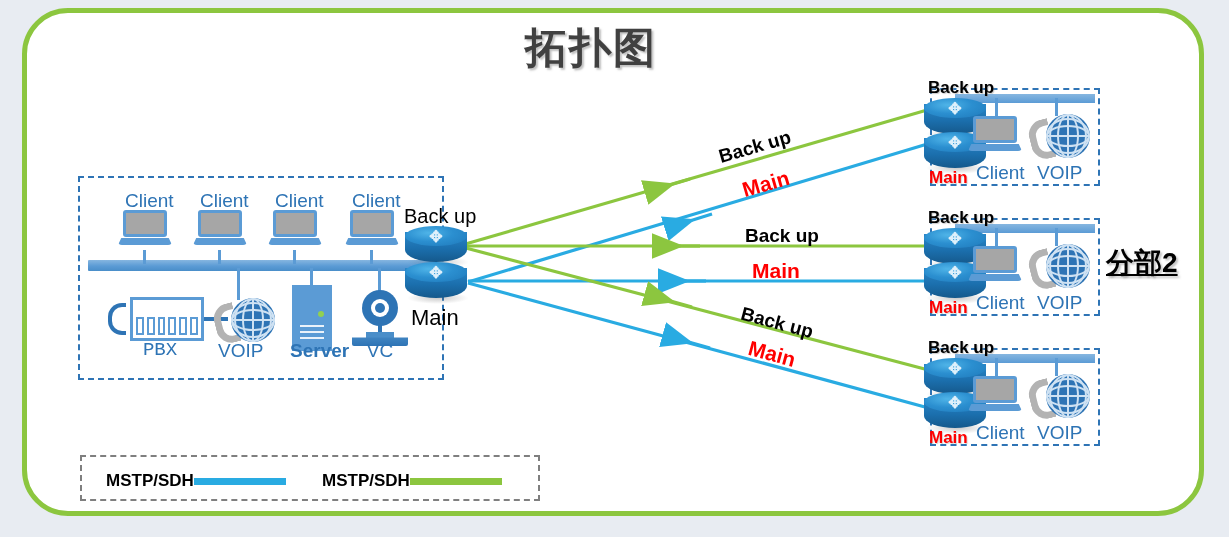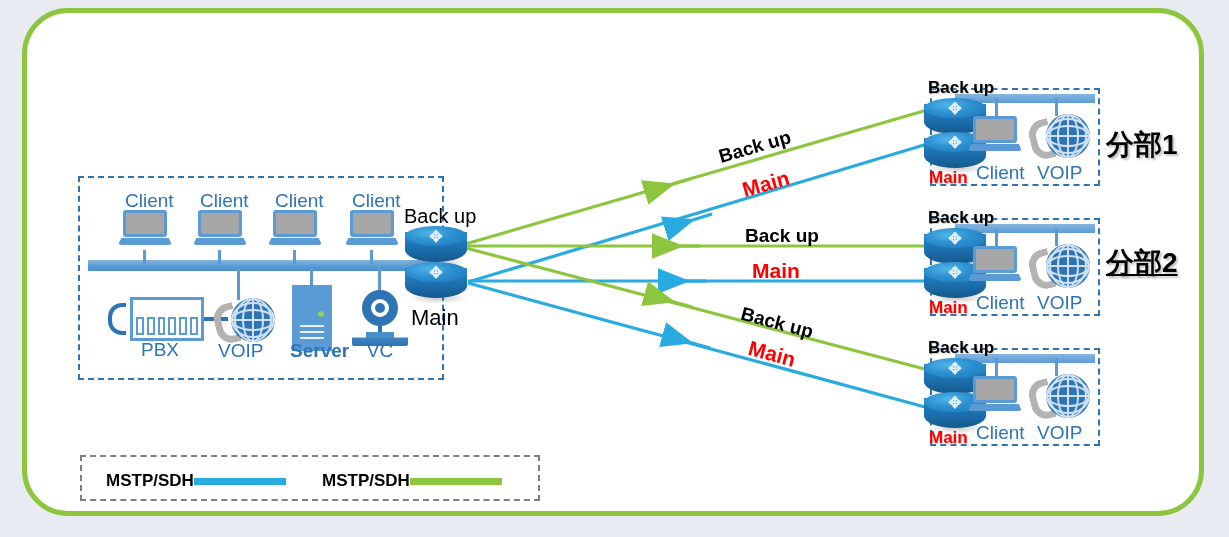--- a/index.html
+++ b/index.html
@@ -297,20 +297,21 @@
       <path d="M462,247 L936,372" stroke="#8CC63F" stroke-width="3.2" fill="none"></path>
       <path d="M692,307 L660,298" stroke="#8CC63F" stroke-width="3.2" fill="none" marker-end="url(#arrGreen)"></path>
     </g>
 
     <g>
       <path d="M468,283 L936,410" stroke="#29ABE2" stroke-width="3.2" fill="none"></path>
       <path d="M710,348 L678,339" stroke="#29ABE2" stroke-width="3.2" fill="none" marker-end="url(#arrBlue)"></path>
     </g>
   </svg>
 
+  <div class="abs" id="title">拓扑图</div>
 
   <div class="abs" id="hq-box"></div>
   <div class="abs" id="hq-bus"></div>
 
   <div class="abs" style="left:110px; top:192px;">
     <div class="abs laptop" style="left:8px; top:18px;">
       <div class="screen"></div>
         <div class="base"></div>
     </div>
     <div class="abs cap cap-wrap" style="left:15px; top:-1px;">Client</div>
@@ -349,21 +350,21 @@
     <div class="rack">
       <div class="bar"></div>
         <div class="bar"></div>
         <div class="bar"></div>
       <div class="bar"></div>
         <div class="bar"></div>
         <div class="bar"></div>
     </div>
   </div>
   <div class="abs" id="pbx-line"></div>
-  <div class="abs cap" style="left:130px; top:340px; width:60px;">PBX</div>
+  <div class="abs cap" style="left:130px; top:340px; width:60px;font-family:Liberation Mono, monospace;">PBX</div>
 
   <div class="abs stem" style="left:237px; top:268px; height:32px;"></div>
   <div class="abs" style="left:215px; top:298px;">
     <div class="abs voip-handset" style="left:0; top:6px;"></div>
     <div class="abs globe" style="left:16px; top:0;">
       <div class="ball"></div>
         <div class="m1"></div>
         <div class="m2"></div>
         <div class="h1"></div>
         <div class="h2"></div>
@@ -441,21 +442,20 @@
     <div class="abs voip-handset" style="left:0; top:6px;"></div>
     <div class="abs globe" style="left:16px; top:0;">
       <div class="ball"></div>
         <div class="m1"></div>
         <div class="m2"></div>
         <div class="h1"></div>
         <div class="h2"></div>
     </div>
   </div>
   <div class="abs cap cap-wrap" style="left:1037px; top:163px;">VOIP</div>
-  <div class="abs branch-name" style="left:1106px; top:126px;">分部1</div>
 
   <div class="abs branch-box" style="left:930px; top:218px; width:170px; height:98px;"></div>
   <div class="abs branch-bus" style="left:955px; top:224px; width:140px;"></div>
   <div class="abs lbl-backup" style="left:928px; top:208px;">Back up</div>
   <div class="abs router" style="left:924px; top:228px;">
     <div class="shadow"></div>
       <div class="cyl"></div>
       <div class="top"></div>
     <div class="arrows">✥</div>
   </div>

